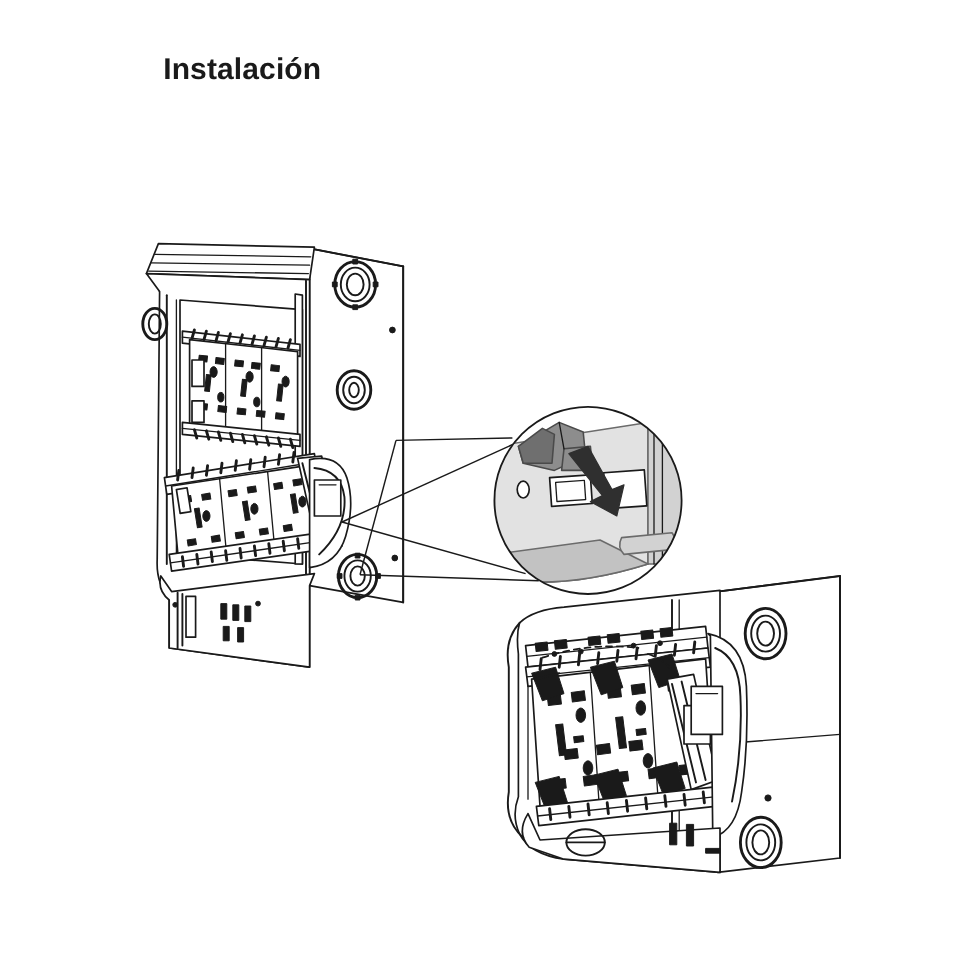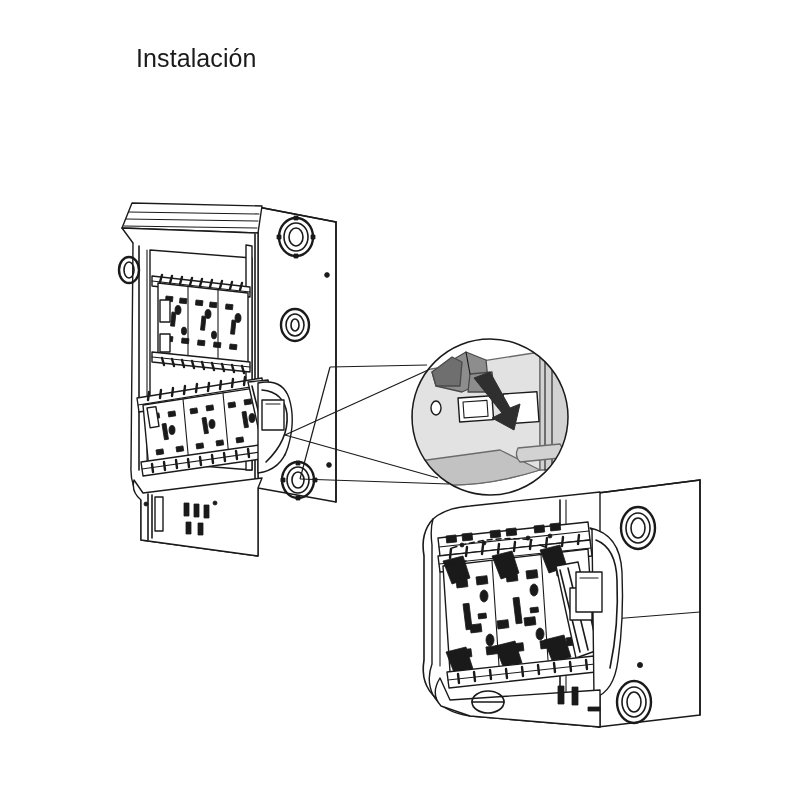--- a/index.html
+++ b/index.html
@@ -19,21 +19,21 @@
   #page-root {
     position: absolute;
     inset: 0;
     background: #ffffff;
   }
   .page-title {
     position: absolute;
     left: 136px;
     top: 44px;
     font-size: 25px;
-    font-weight: normal;
+    font-weight: bold;
     letter-spacing: 0.1px;
     color: #1a1a1a;
     font-family: "Liberation Sans", sans-serif;
     white-space: nowrap;
   }
   .figure-layer {
     position: absolute;
     left: 0;
     top: 0;
     width: 800px;

